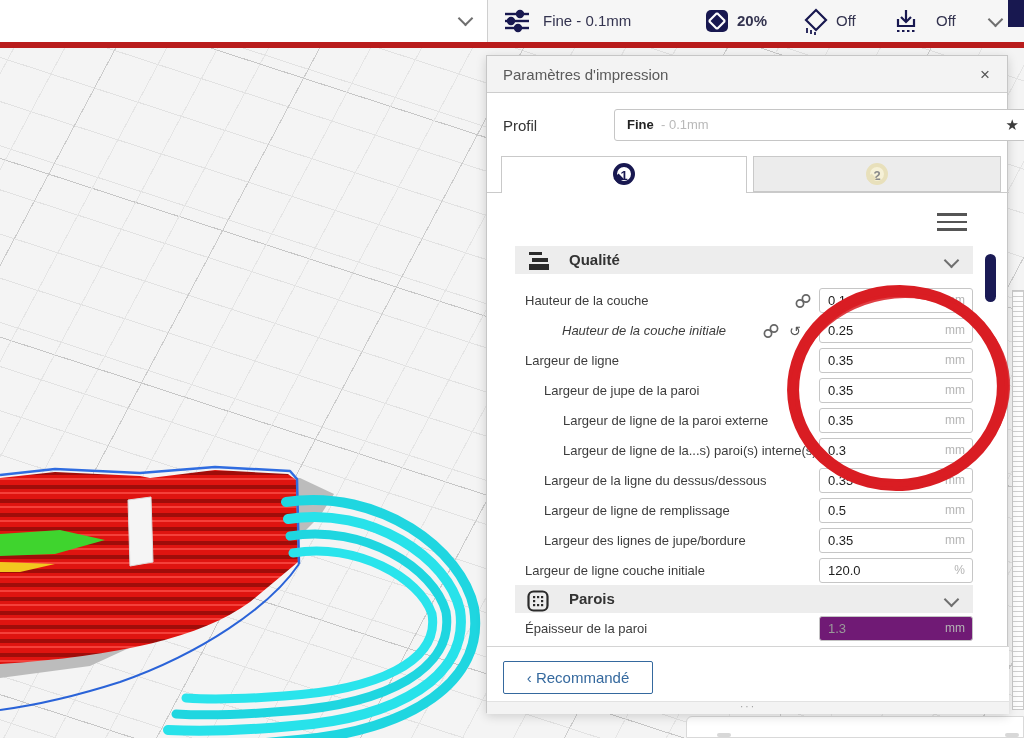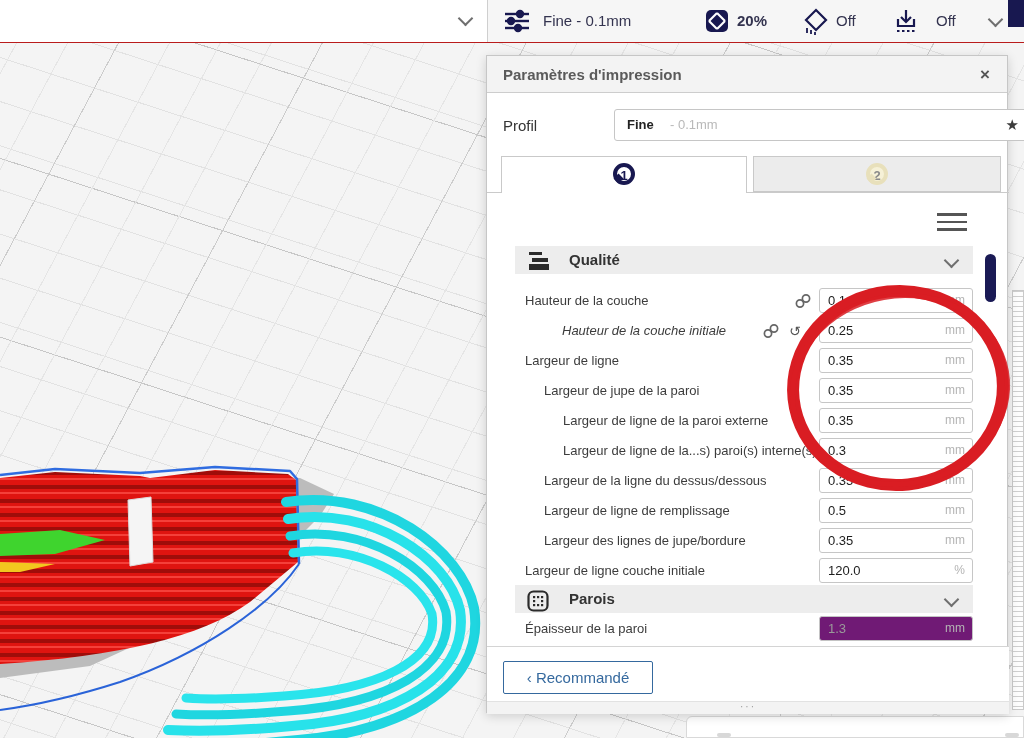--- a/index.html
+++ b/index.html
@@ -11,37 +11,37 @@
   .gridlayer{position:absolute;left:-700px;top:-700px;width:2600px;height:2400px;}
   .gridA{transform:rotate(18deg);
     background:repeating-linear-gradient(to bottom,#c7c7c7 0 1px,transparent 1px 170px),
                repeating-linear-gradient(to bottom,#e2e2e2 0 1px,transparent 1px 42px);}
   .gridB{transform:rotate(-62deg);
     background:repeating-linear-gradient(to bottom,#cccccc 0 1px,transparent 1px 180px),
                repeating-linear-gradient(to bottom,#e5e5e5 0 1px,transparent 1px 45px);}
   #modelsvg{position:absolute;left:0;top:0;}
 
   
-  #topbar{position:absolute;left:0;top:0;width:1024px;height:42px;background:#ffffff;z-index:5;border-bottom:1px solid #b91c1c;}
+  #topbar{position:absolute;left:0;top:0;width:1024px;height:42px;background:#ffffff;z-index:5;border-bottom:6px solid #b91c1c;}
   #topbar-right{position:absolute;left:487px;top:0;width:537px;height:42px;background:#f6f6f6;border-left:1px solid #cfcfcf;}
   .tb-item{position:absolute;top:0;height:42px;line-height:42px;font-size:15px;color:#33334f;}
   .chev{display:inline-block;width:9px;height:9px;border-right:2px solid #6f6f6f;border-bottom:2px solid #6f6f6f;transform:rotate(45deg);}
   #corner-navy{position:absolute;left:1008px;top:0;width:16px;height:27px;background:#181850;z-index:6;}
 
   
   #panel{position:absolute;left:486px;top:55px;width:522px;height:658px;background:#ffffff;
          border:1px solid #c6c6c6;box-sizing:border-box;box-shadow:0 3px 10px rgba(0,0,0,.16);z-index:10;}
-  #panel-header{position:absolute;left:0;top:0;width:100%;height:37px;background:#f3f3f3;border-bottom:1px solid #cdcdcd;box-sizing:border-box;font-weight:bold;}
+  #panel-header{position:absolute;left:0;top:0;width:100%;height:37px;background:#f3f3f3;border-bottom:1px solid #cdcdcd;box-sizing:border-box;}
   #panel-title{position:absolute;left:16px;top:0;line-height:37px;font-size:15px;color:#5a5a5a;}
   #panel-close{position:absolute;right:10px;top:0;width:24px;height:37px;line-height:37px;text-align:center;font-size:17px;color:#555;cursor:pointer;}
 
   #profil-label{position:absolute;left:16px;top:55px;height:30px;line-height:30px;font-size:15px;color:#333;}
   #profil-dd{position:absolute;left:127px;top:53px;width:452px;height:32px;background:#fff;border:1px solid #c6c6c6;border-radius:3px;box-sizing:border-box;}
   #profil-dd .pname{position:absolute;left:12px;top:0;line-height:30px;font-size:13px;color:#222;font-weight:bold;}
-  #profil-dd .pdetail{position:absolute;left:46px;top:0;line-height:30px;font-size:13px;color:#b9b9b9;margin-left:9px;}
+  #profil-dd .pdetail{position:absolute;left:46px;top:0;line-height:30px;font-size:13px;color:#b9b9b9;}
   #profil-star{position:absolute;right:46px;top:0;line-height:30px;font-size:15px;color:#3c3c3c;font-family:"DejaVu Sans",sans-serif;}
   #profil-chev{position:absolute;right:16px;top:11px;}
 
   .tabline{position:absolute;left:0;top:136px;width:522px;height:1px;background:#cacaca;}
   .tab{position:absolute;top:100px;height:36px;box-sizing:border-box;text-align:center;}
   #tab1{left:14px;width:246px;background:#fff;border:1px solid #c9c9c9;border-bottom:none;height:37px;z-index:2;}
   #tab2{left:266px;width:248px;background:#ececec;border:1px solid #c9c9c9;}
   .extr{display:inline-block;margin-top:6px;width:22px;height:22px;border-radius:50%;box-sizing:border-box;
         font-size:13px;font-weight:bold;line-height:18px;position:relative;}
   .extr .tail{position:absolute;left:-2px;bottom:-1px;width:7px;height:7px;transform:rotate(45deg);}

